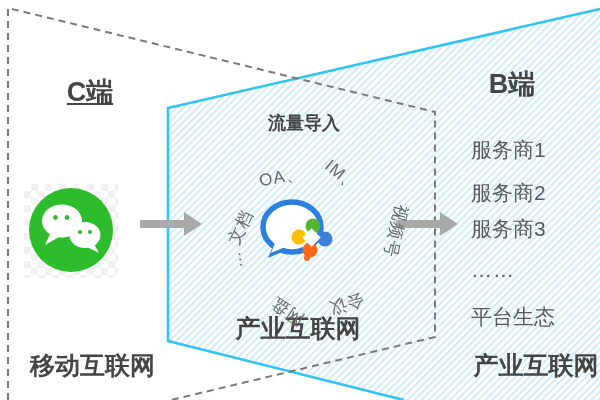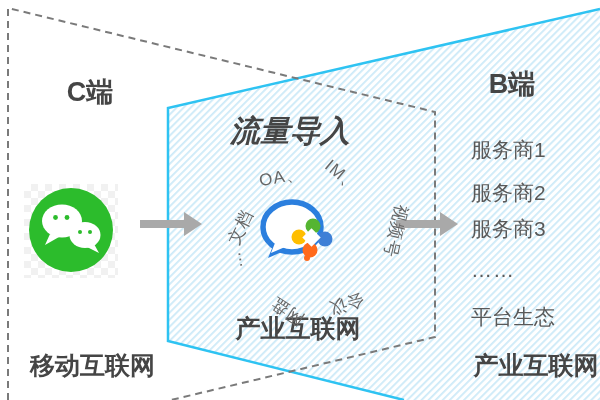--- a/index.html
+++ b/index.html
@@ -5,25 +5,25 @@
   html,body { margin:0; padding:0; }
   body {
     width:600px; height:400px; position:relative; overflow:hidden;
     background:#ffffff;
     font-family:"Liberation Sans", sans-serif;
   }
   .stage { position:absolute; inset:0; }
   svg.layer { position:absolute; left:0; top:0; }
 
   .h { position:absolute; font-weight:bold; color:#454545; text-align:center; white-space:nowrap; }
-  .title-c      { left:35px;  top:74px;  width:110px; font-size:27px; }
+  .title-c      { left:35px;  top:74px;  width:110px; font-size:27px;text-decoration:underline; }
   .title-b      { left:457px; top:66px;  width:110px; font-size:27px; }
   .label-mobile   { left:10px;   top:349px; width:165px; font-size:25px; }
   .label-industry { left:435px; top:349px; width:162px; font-size:25px;margin-left:20px; }
-  .label-traffic  { left:214px; top:111px; width:152px; font-size:30px;font-style:italic; }
+  .label-traffic  { left:228px; top:111px; width:152px; font-size:18px; }
   .label-platform { left:222px; top:312px; width:152px; font-size:25px; }
 
   .provider { position:absolute; left:455px; width:130px; 
               color:#595959; font-size:21px; white-space:nowrap;margin-left:16px; }
   .p0 { top:136px; } .p1 { top:179px; } .p2 { top:215px; }
   .p3 { top:258px; letter-spacing:1px; } .p4 { top:303px; }
 
   .checker { position:absolute; left:24px; top:184px; width:94px; height:94px;
     background-image:
       linear-gradient(45deg, #f1f1f1 25%, transparent 25%, transparent 75%, #f1f1f1 75%),

